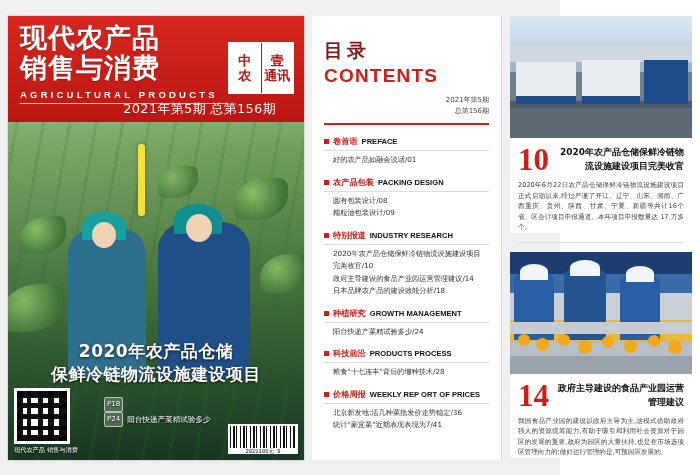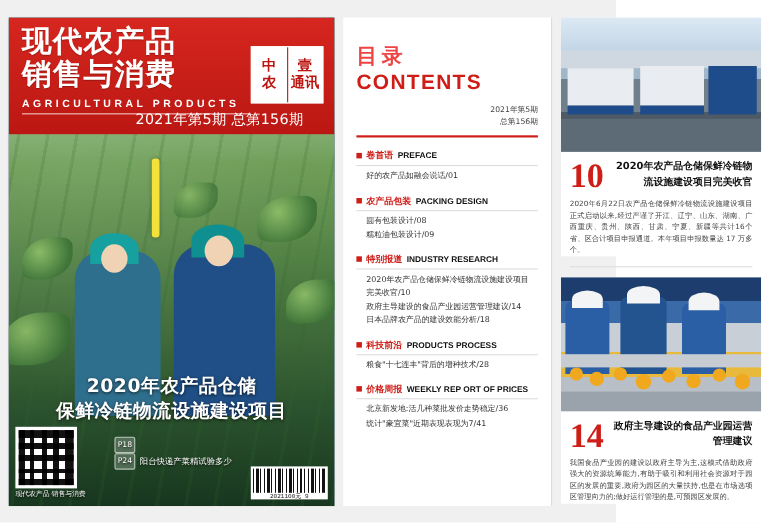--- a/index.html
+++ b/index.html
@@ -137,21 +137,21 @@
 
   
   .contents {
     position: absolute;
     left: 312px; top: 16px;
     width: 190px; height: 444px;
     background: #ffffff;
     padding: 22px 12px 10px 12px;
     border-right: 1px solid #d9d9d9;
   }
-  .c-title-cn { font-size: 19px; font-weight: bold; color: #ef4444; letter-spacing: 4px; }
+  .c-title-cn { font-size: 19px; font-weight: bold; color: #7f1d1d; letter-spacing: 4px; }
   .c-title-en {
     font-family: "Liberation Sans", sans-serif;
     font-size: 19px; font-weight: bold; color: #cf1d17;
     letter-spacing: 1.2px; margin-top: 1px;
   }
   .c-issue { margin-top: 8px; font-size: 7px; color: #444; line-height: 11px; text-align: right;}
   .c-rule { height: 2px; background: #cf1d17; margin: 6px 0 0 0; }
   .sec { margin-top: 11px; }
   .sec-head {
     display: flex; align-items: center; gap: 4px;
@@ -307,20 +307,31 @@
       </div>
       <div class="sec-line"></div>
       <div class="sec-items">
         <div>2020年农产品仓储保鲜冷链物流设施建设项目</div>
         <div>完美收官/10</div>
         <div>政府主导建设的食品产业园运营管理建议/14</div>
         <div>日本品牌农产品的建设效能分析/18</div>
       </div>
     </div>
 
+    <div class="sec">
+      <div class="sec-head">
+        <span class="sq"></span>
+        <span class="cn">种植研究</span>
+        <span class="en">GROWTH MANAGEMENT</span>
+      </div>
+      <div class="sec-line"></div>
+      <div class="sec-items">
+        <div>阳台快递产菜精试验多少/24</div>
+      </div>
+    </div>
 
     <div class="sec">
       <div class="sec-head">
         <span class="sq"></span>
         <span class="cn">科技前沿</span>
         <span class="en">PRODUCTS PROCESS</span>
       </div>
       <div class="sec-line"></div>
       <div class="sec-items">
         <div>粮食"十七连丰"背后的增种技术/28</div>

